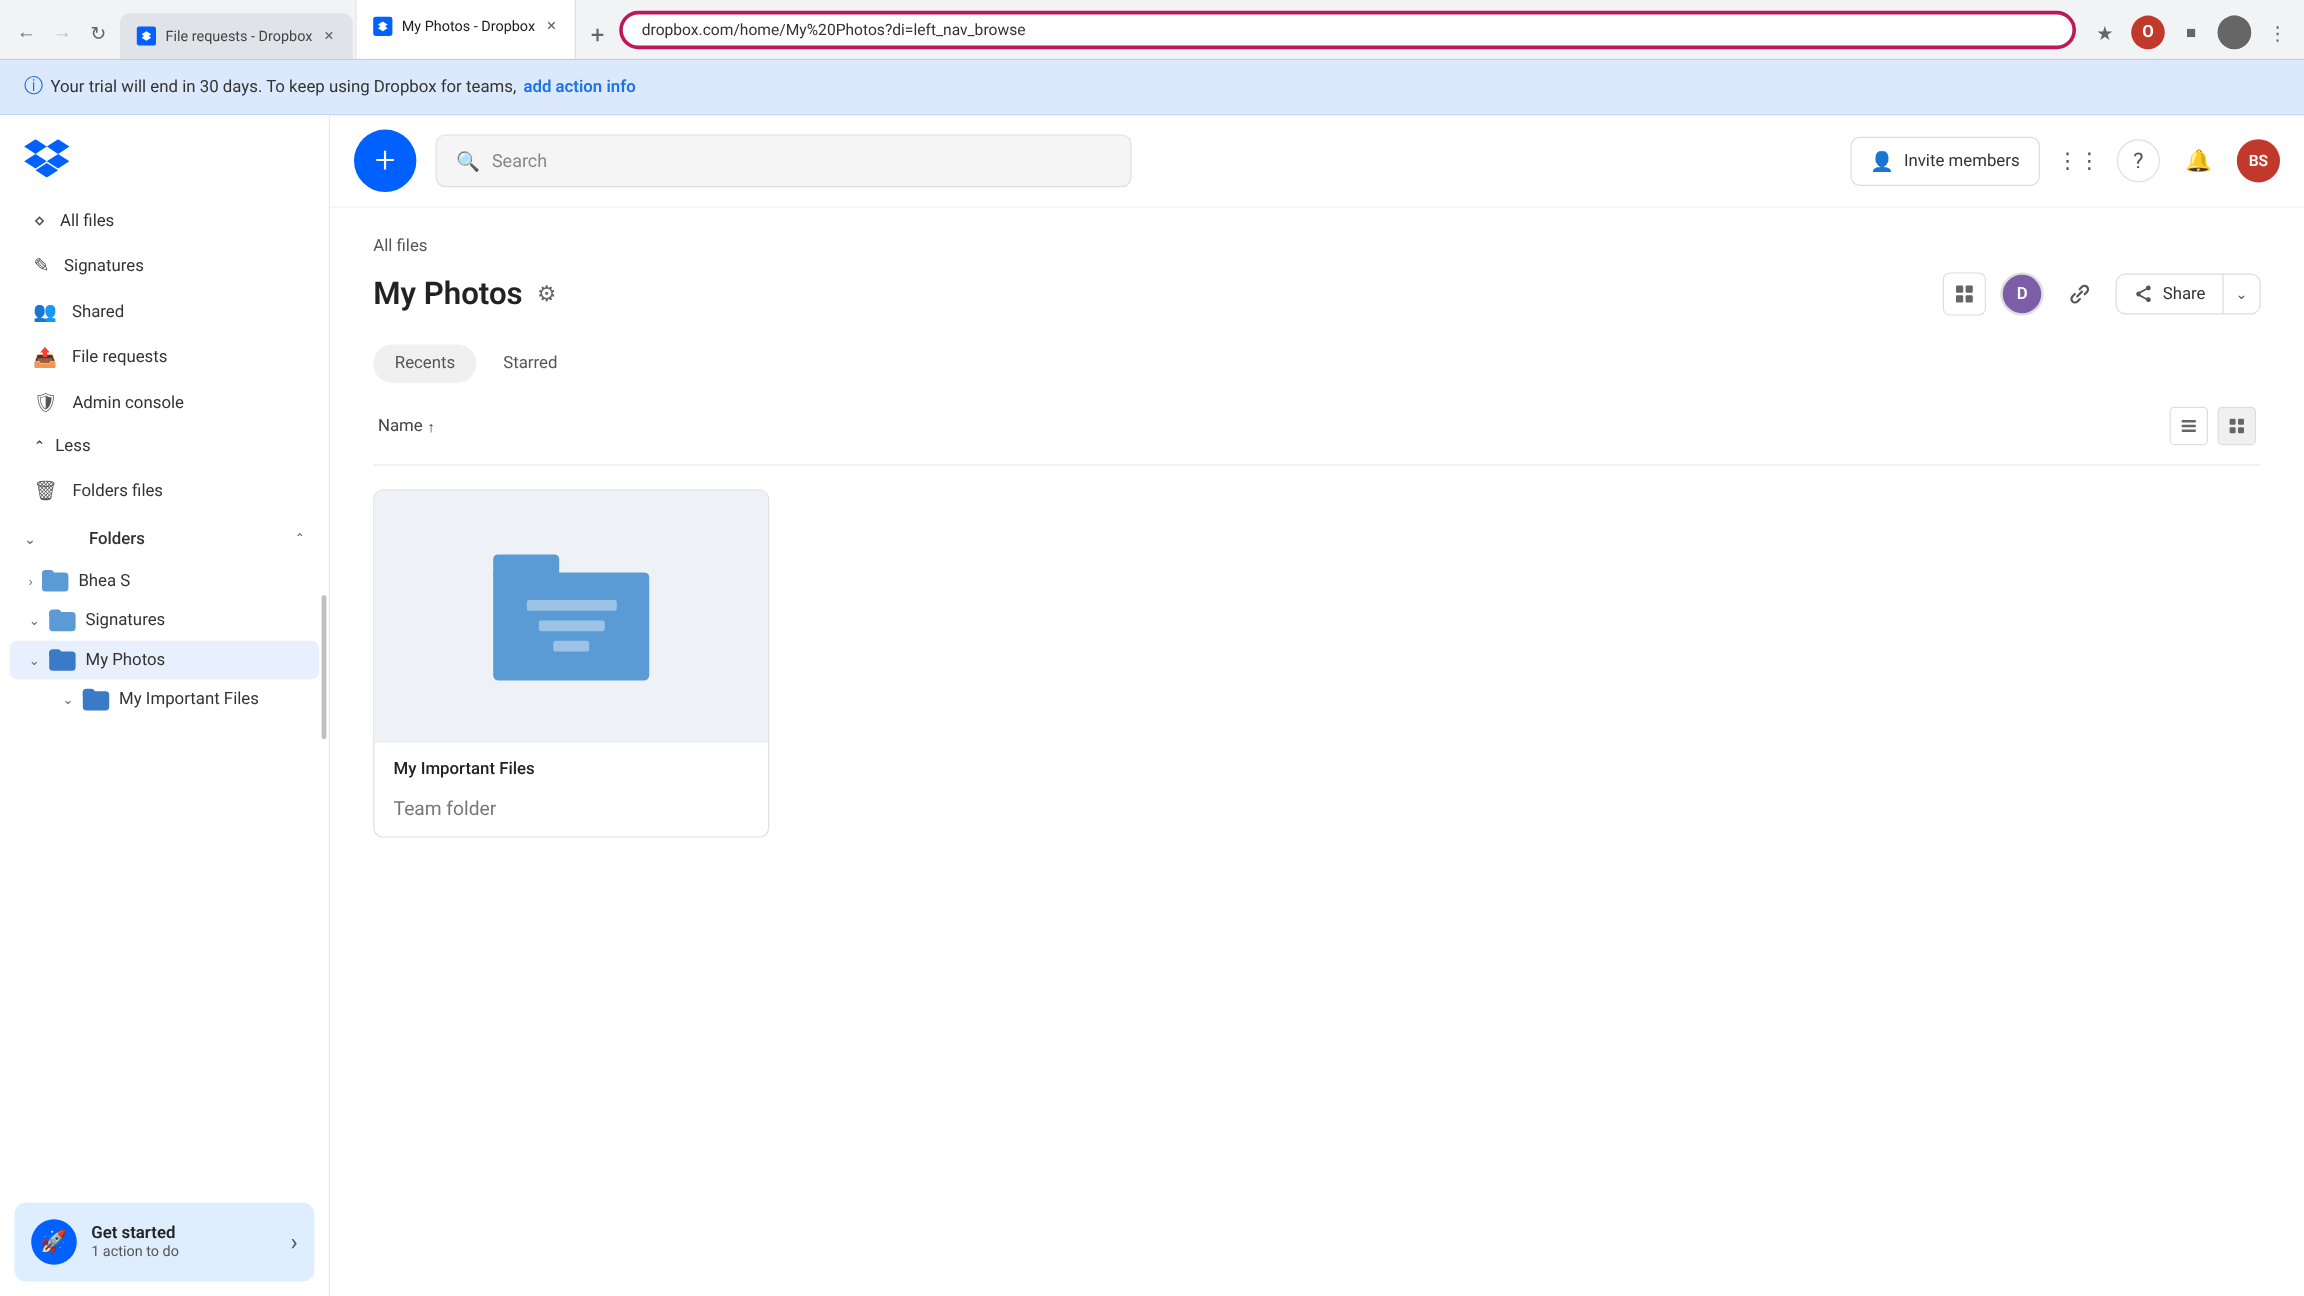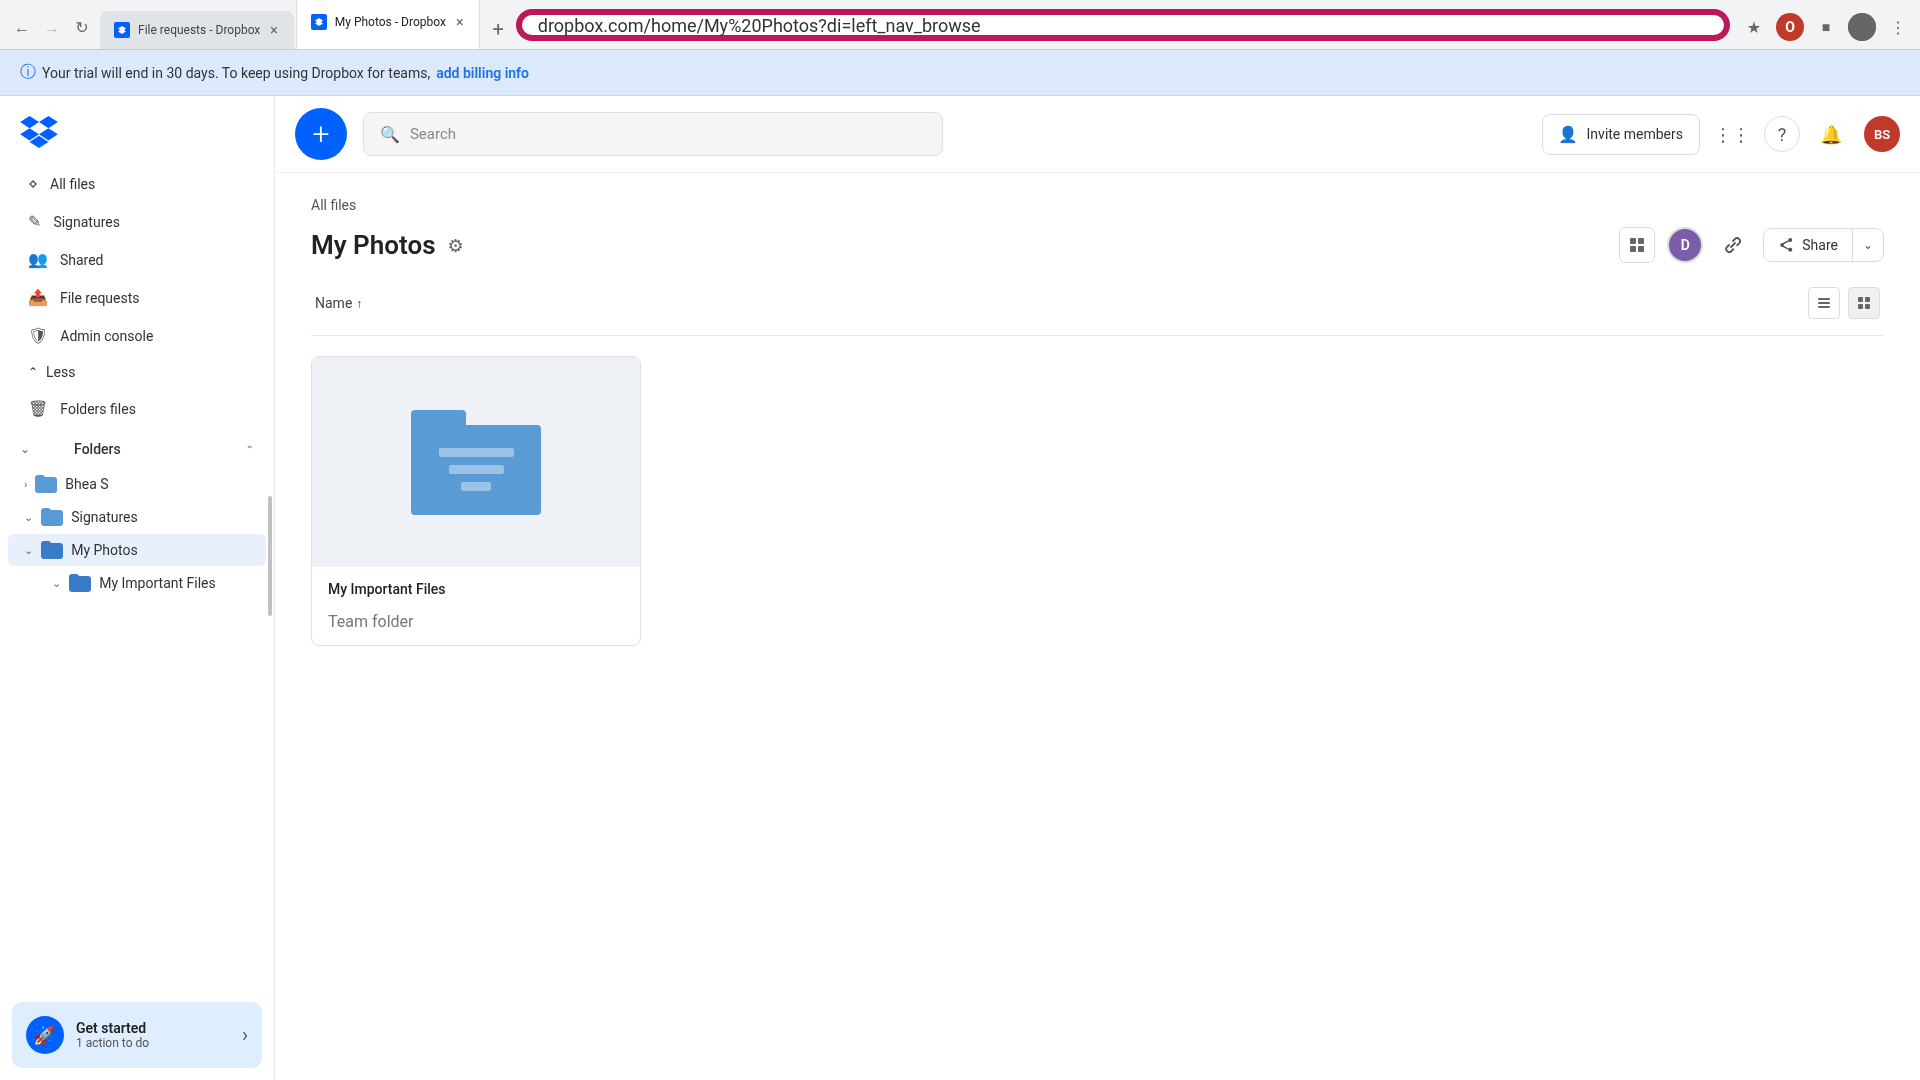--- a/index.html
+++ b/index.html
@@ -28,40 +28,40 @@
       <div style="width:16px;height:16px;background:#0061ff;border-radius:2px;display:flex;align-items:center;justify-content:center;">
         <svg width="10" height="10" viewBox="0 0 10 10" fill="white">
             <path d="M5 1L9 3.5L7 5L9 6.5L5 9L1 6.5L3 5L1 3.5Z"></path>
           </svg>
       </div>
       <span style="font-size:12px;">My Photos - Dropbox</span>
       <div style="font-size:14px;color:#666;cursor:pointer;padding:0 2px;">×</div>
     </div>
     <div style="font-size:20px;color:#666;padding:0 10px 8px;cursor:pointer;">+</div>
     <div style="flex:1;padding-bottom:8px;display:flex;align-items:center;">
-      <div style="flex:1;height:32px;background:#fff;border:6px solid #be185d;border-radius:20px;padding:0 16px;font-size:18px;color:#333;display:flex;align-items:center;">
+      <div style="flex:1;height:32px;background:#fff;border:3px solid #be185d;border-radius:20px;padding:0 16px;font-size:13px;color:#333;display:flex;align-items:center;">
         <span>dropbox.com/home/My%20Photos?di=left_nav_browse</span>
       </div>
     </div>
     <div style="display:flex;align-items:center;gap:8px;padding-bottom:8px;padding-left:8px;">
       <div style="width:28px;height:28px;border-radius:50%;display:flex;align-items:center;justify-content:center;cursor:pointer;color:#666;font-size:16px;">★</div>
       <div style="width:28px;height:28px;border-radius:50%;display:flex;align-items:center;justify-content:center;cursor:pointer;background:#c0392b;color:white;font-size:14px;font-weight:bold;">O</div>
       <div style="width:28px;height:28px;border-radius:50%;display:flex;align-items:center;justify-content:center;cursor:pointer;color:#666;font-size:14px;">■</div>
       <div style="width:28px;height:28px;border-radius:50%;background:#5a5a5a;display:flex;align-items:center;justify-content:center;cursor:pointer;overflow:hidden;">
         <div style="width:100%;height:100%;background:#666;border-radius:50%;"></div>
       </div>
       <div style="width:28px;height:28px;border-radius:50%;display:flex;align-items:center;justify-content:center;cursor:pointer;color:#666;font-size:16px;">⋮</div>
     </div>
   </div>
 </div>
 
 <div style="background:#dce9fd;padding:12px 20px;font-size:14px;color:#333;display:flex;align-items:center;gap:6px;border-bottom:1px solid #c5d5f8;">
   <span style="color:#1a73e8;font-size:16px;">ⓘ</span>
   <span>Your trial will end in 30 days. To keep using Dropbox for teams,</span>
-  <a href="#" style="color:#1a73e8;text-decoration:none;font-weight:600;">add billing info</a>
+  <a href="#" style="color:#1a73e8;text-decoration:none;font-weight:600;">add action info</a>
 </div>
 
 <div style="display:flex;height:calc(1080px - 50px - 46px);">
 
   <div style="width:275px;background:#fff;border-right:1px solid #e8e8e8;display:flex;flex-direction:column;overflow:hidden;flex-shrink:0;position:relative;">
 
     <div style="padding:20px 20px 12px;">
       <div style="width:38px;height:32px;">
         <svg viewBox="0 0 40 34" width="38" height="32">
           <path d="M10 0L20 6.5L10 13L0 6.5Z" fill="#0061ff"></path>
@@ -229,20 +229,28 @@
               <svg width="16" height="16" viewBox="0 0 16 16" fill="none">
                 <path d="M12 10.7a2 2 0 00-1.5.7L5.7 8.7a2 2 0 000-1.4L11 4.5a2 2 0 10-.7-1.2L4.8 6.1a2 2 0 100 3.8l5.5 2.8A2 2 0 1012 10.7z" fill="#555"></path>
               </svg>
               <span>Share</span>
             </div>
             <div style="padding:8px 10px;cursor:pointer;color:#555;font-size:12px;">⌄</div>
           </div>
         </div>
       </div>
 
+      <div style="display:flex;gap:4px;margin-bottom:20px;">
+        <div style="padding:8px 18px;border-radius:20px;font-size:14px;cursor:pointer;color:#555;background:#f0f0f0;">
+          <span>Recents</span>
+        </div>
+        <div style="padding:8px 18px;border-radius:20px;font-size:14px;cursor:pointer;color:#555;">
+          <span>Starred</span>
+        </div>
+      </div>
 
       <div style="display:flex;align-items:center;margin-bottom:16px;padding:0 4px;">
         <div style="font-size:14px;color:#444;display:flex;align-items:flex-end;gap:4px;cursor:pointer;">
           <span>Name</span>
           <span style="font-size:12px;color:#333;">↑</span>
         </div>
         <div style="margin-left:auto;display:flex;gap:8px;">
           <div style="width:32px;height:32px;border:1px solid #ddd;border-radius:4px;display:flex;align-items:center;justify-content:center;cursor:pointer;color:#555;">
             <svg width="16" height="16" viewBox="0 0 16 16">
               <rect x="2" y="3" width="12" height="2" rx="1" fill="#666"></rect>

